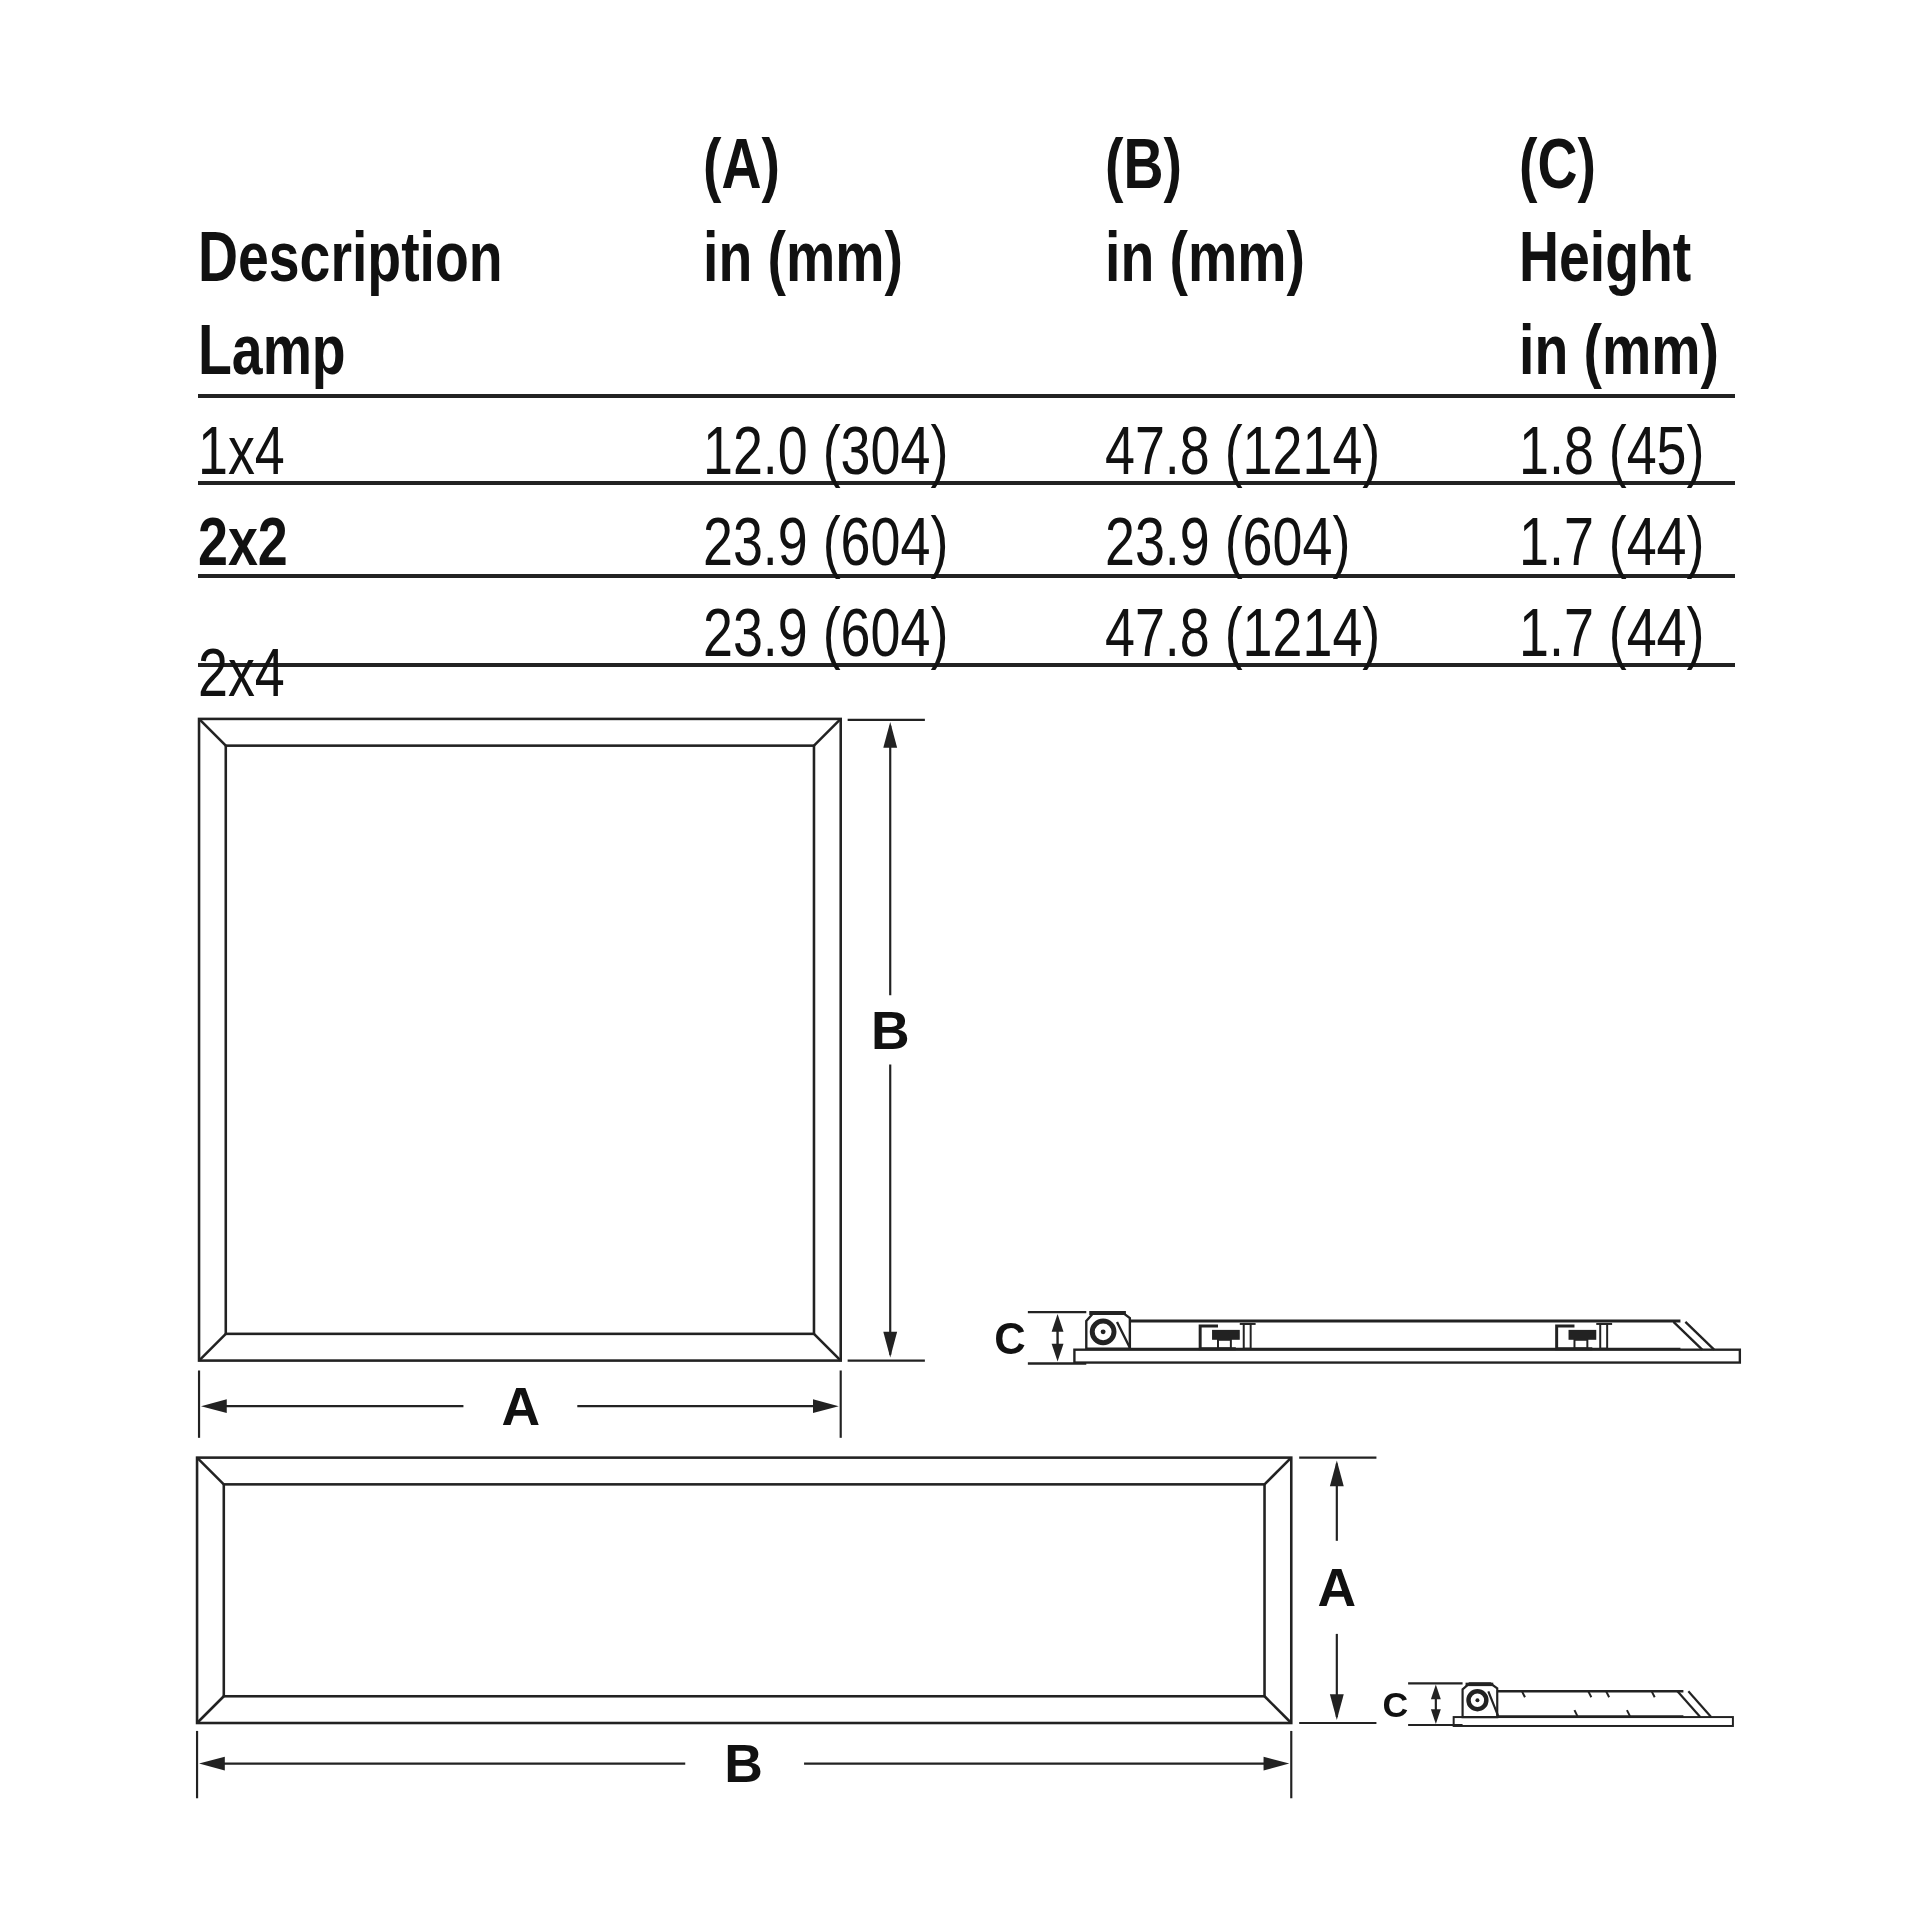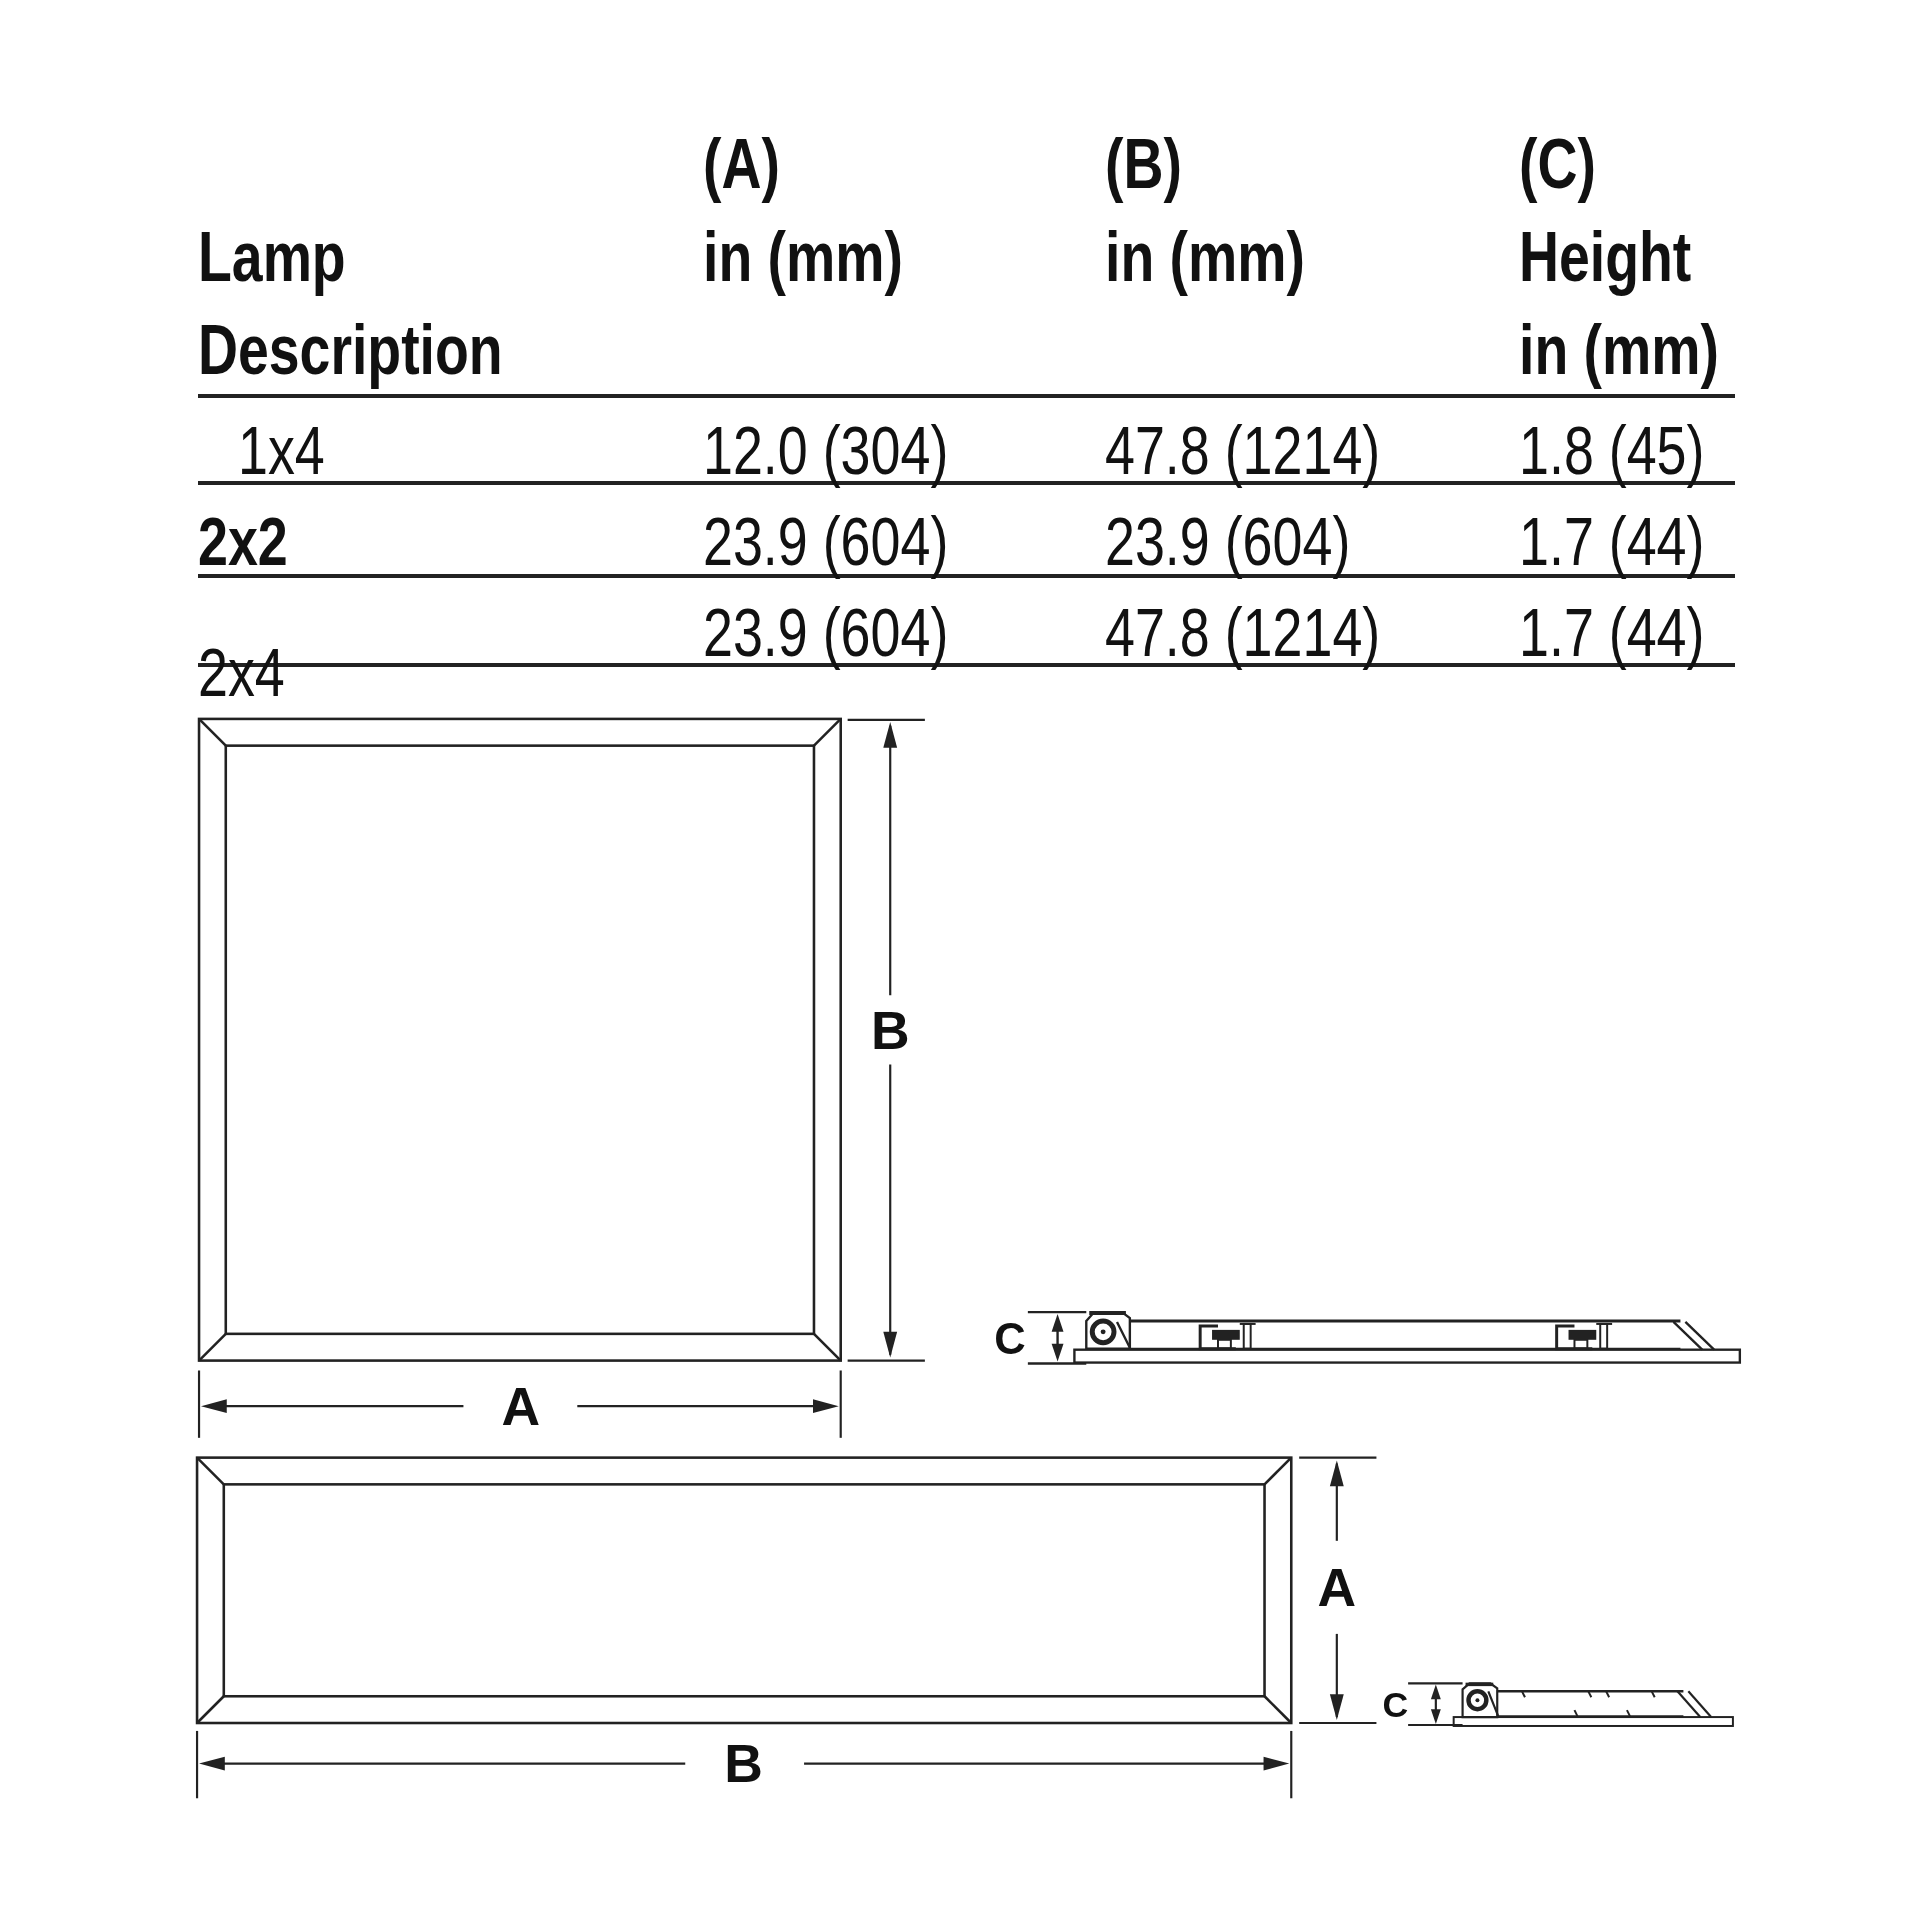--- a/index.html
+++ b/index.html
@@ -48,22 +48,22 @@
   }
 </style>
 </head>
 <body>
 
 <div class="sheet">
 
   <div>
 
     <div class="hcell" style="left:198px; top:210px;">
+      <div><span class="cond">Description</span></div>
       <div><span class="cond">Lamp</span></div>
-      <div><span class="cond">Description</span></div>
     </div>
 
     <div class="hcell" style="left:703px; top:117px;">
       <div><span class="cond">(A)</span></div>
       <div><span class="cond">in (mm)</span></div>
     </div>
 
     <div class="hcell" style="left:1105px; top:117px;">
       <div><span class="cond">(B)</span></div>
       <div><span class="cond">in (mm)</span></div>
@@ -74,21 +74,21 @@
       <div><span class="cond">Height</span></div>
       <div><span class="cond">in (mm)</span></div>
     </div>
 
     <div class="rule" style="top:394px;"></div>
     <div class="rule" style="top:481px;"></div>
     <div class="rule" style="top:574px;"></div>
     <div class="rule" style="top:663px;"></div>
 
     <div>
-      <div class="rcell" style="left:198px;  top:411px;margin-left:40px;"><span class="cond">1x4</span></div>
+      <div class="rcell" style="left:198px;  top:411px;"><span class="cond">1x4</span></div>
       <div class="rcell" style="left:703px;  top:411px;text-decoration:underline;"><span class="cond">12.0 (304)</span></div>
       <div class="rcell" style="left:1105px; top:411px;"><span class="cond">47.8 (1214)</span></div>
       <div class="rcell" style="left:1519px; top:411px;text-decoration:underline;"><span class="cond">1.8 (45)</span></div>
     </div>
 
     <div>
       <div class="rcell" style="left:198px;  top:502px;font-weight:bold;"><span class="cond">2x2</span></div>
       <div class="rcell" style="left:703px;  top:502px;"><span class="cond">23.9 (604)</span></div>
       <div class="rcell" style="left:1105px; top:502px;"><span class="cond">23.9 (604)</span></div>
       <div class="rcell" style="left:1519px; top:502px;"><span class="cond">1.7 (44)</span></div>

